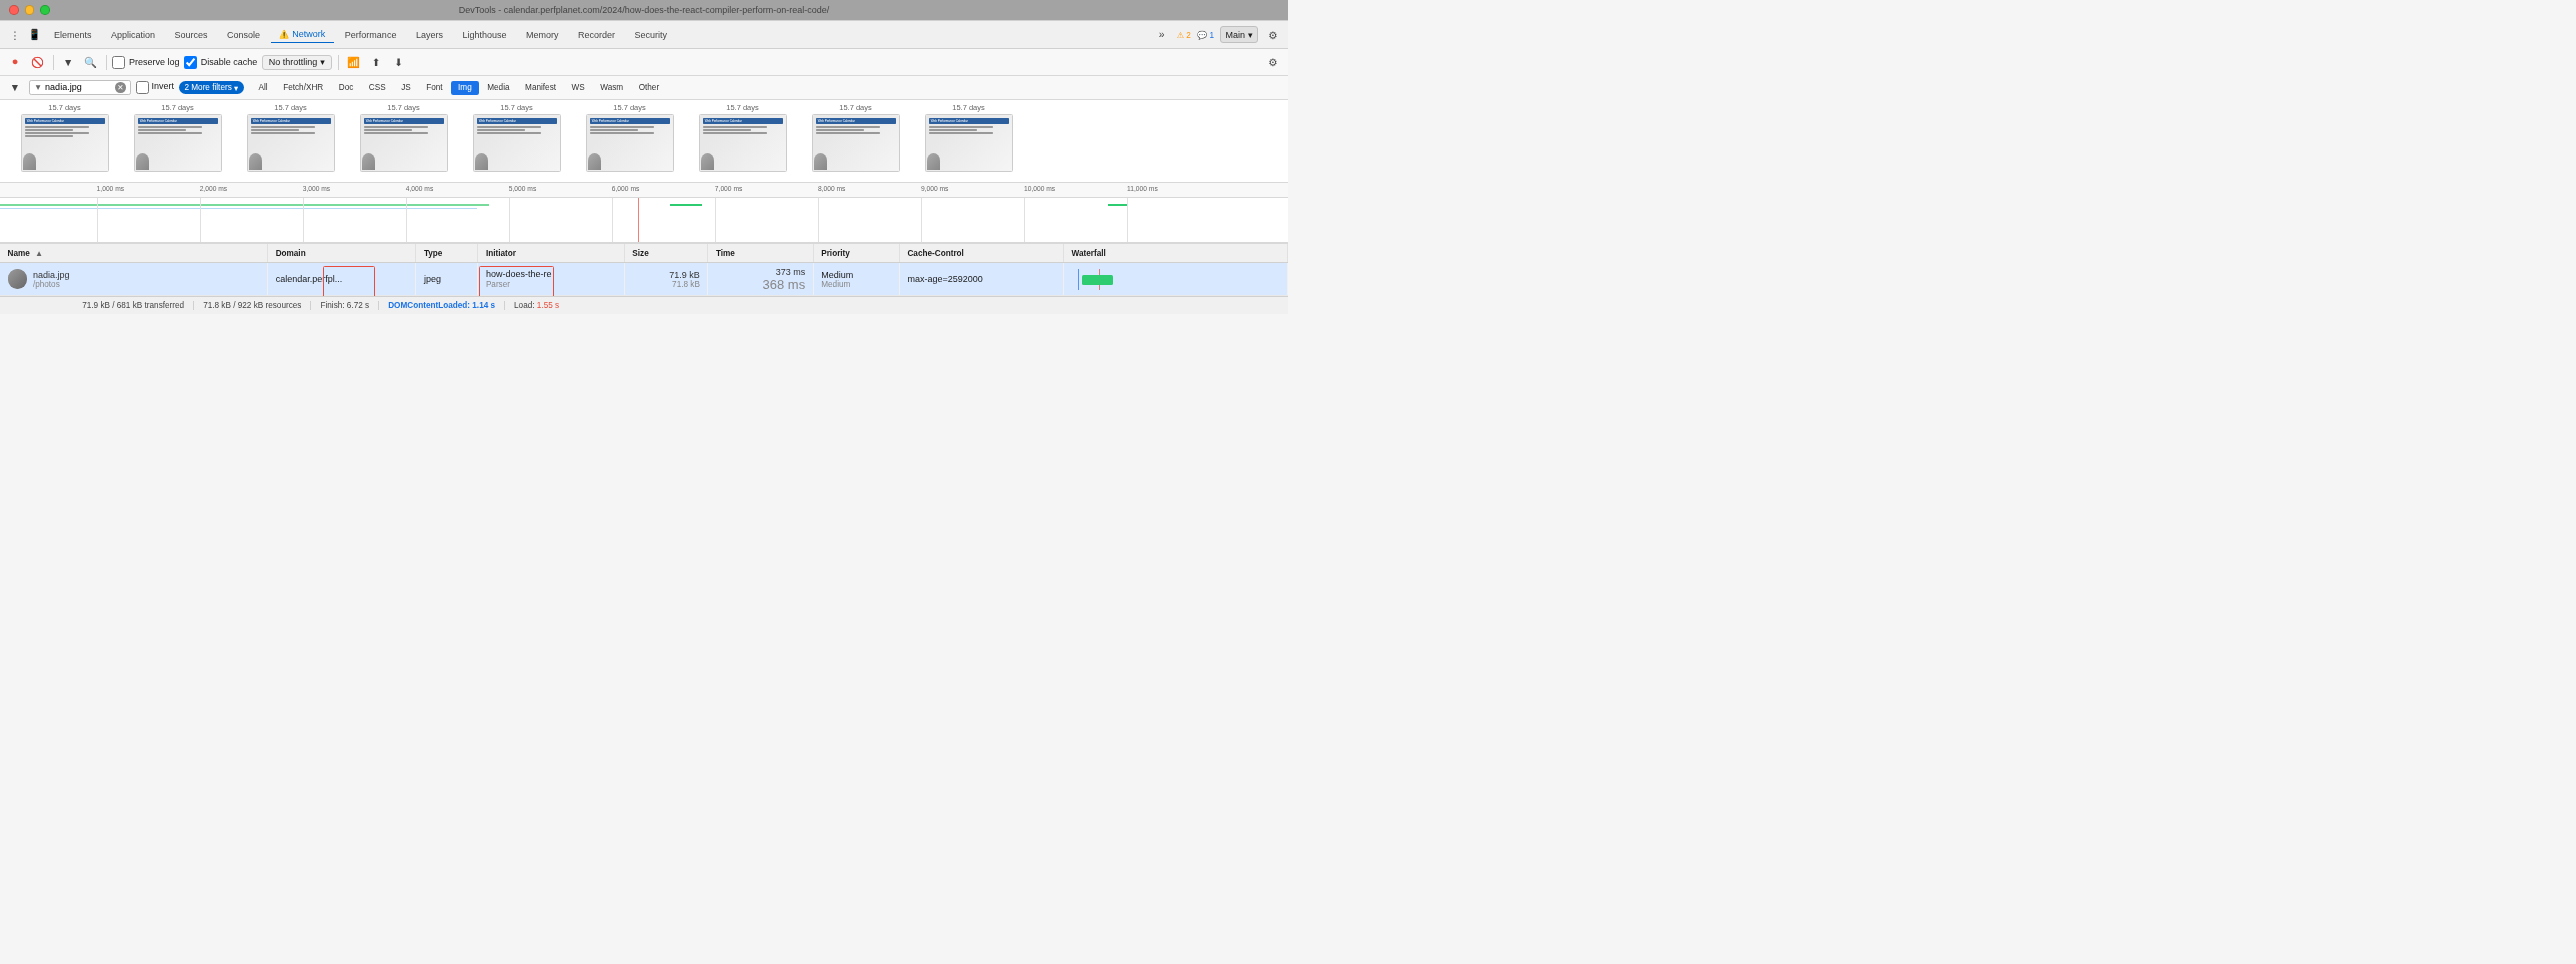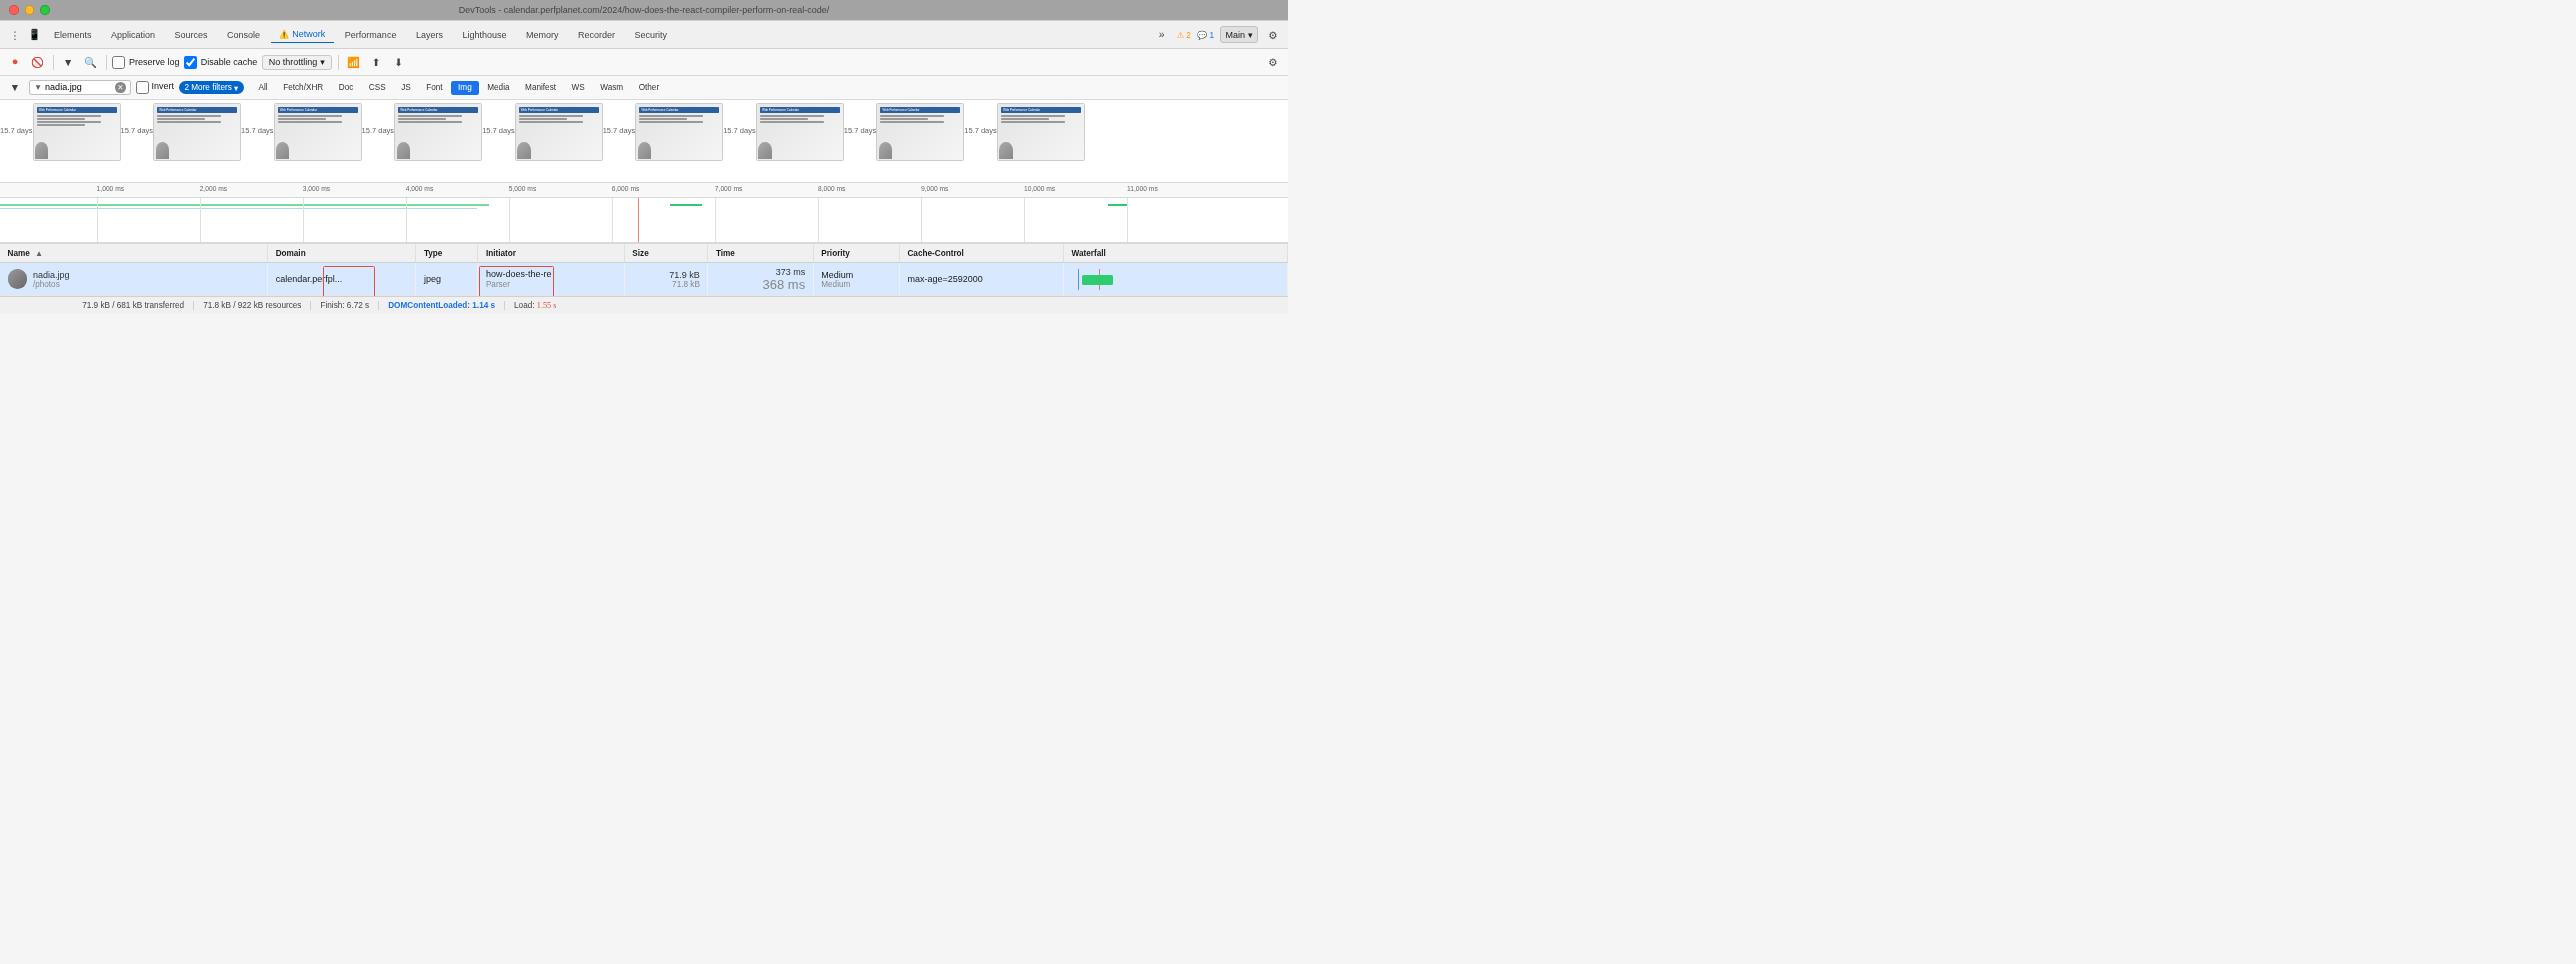--- a/index.html
+++ b/index.html
@@ -223,23 +223,24 @@
       padding: 3px 0 0 0;
       overflow: hidden;
     }
     .filmstrip-frames {
       display: flex;
       flex: 1;
       gap: 0;
     }
     .filmstrip-frame {
       display: flex;
-      flex-direction: row;
+      flex-direction: column;
       align-items: center;
       min-width: 97px;
+      margin-left: 16px;
     }
     .frame-time {
       font-size: 7.5px;
       color: #666;
       margin-bottom: 2.2px;
     }
     .frame-thumb {
       width: 88px;
       height: 58px;
       border: 0.7px solid #ccc;
@@ -427,21 +428,21 @@
       font-size: 8.2px;
       color: #444;
     }
     .status-item {
       padding: 0 9px;
       border-right: 0.7px solid #d0d0d0;
     }
     .status-item:first-child { padding-left: 0; margin-top: 32px; }
     .status-item.no-border { border-right: none; }
     .dom-loaded { color: #1a73e8; font-weight: 700; }
-    .load-time { color: #e74c3c; font-weight: 500; font-family: Liberation Serif, serif; }
+    .load-time { color: #e74c3c; font-weight: 500; }
 
     
     .sort-arrow {
       margin-left: 3px;
       color: #666;
     }
 
     
     .th-waterfall {
       min-width: 224px;

